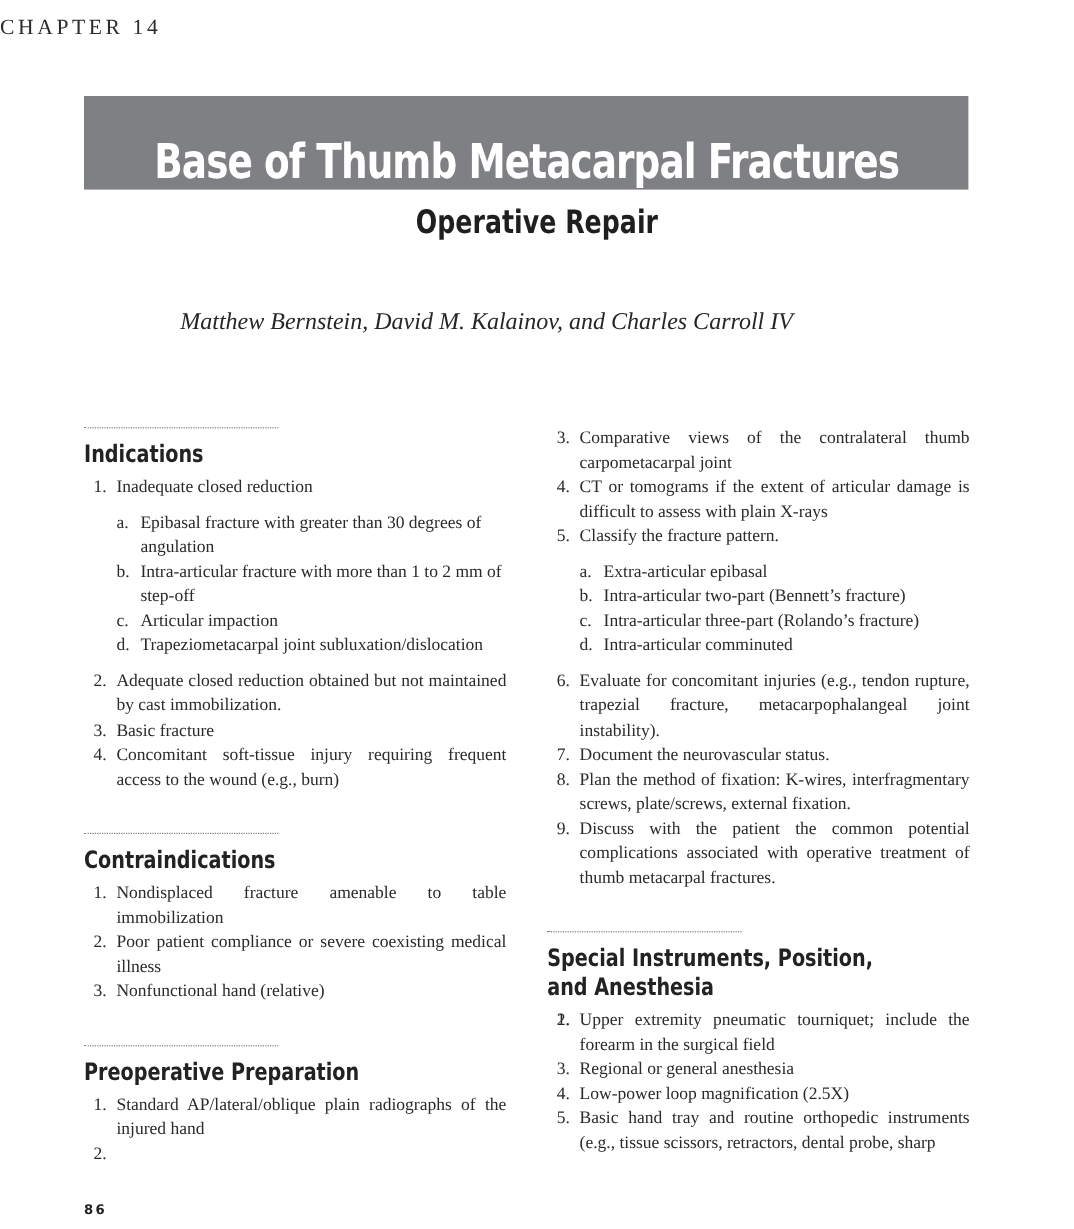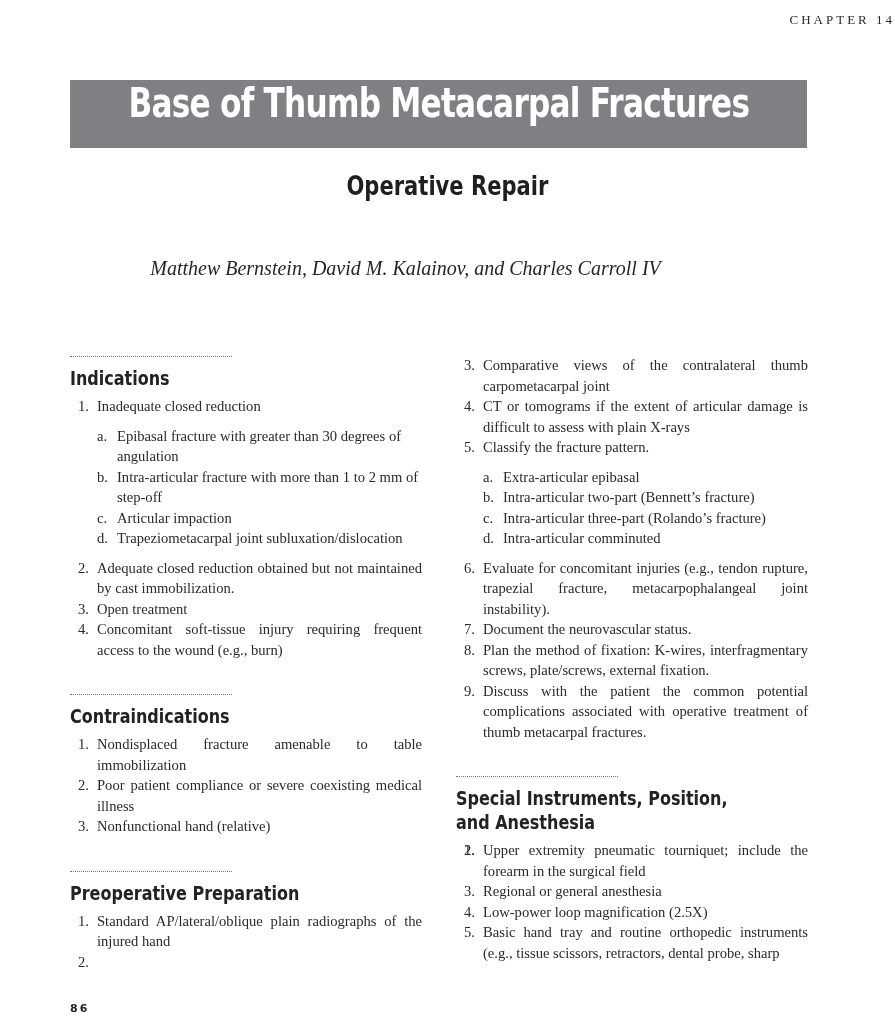--- a/index.html
+++ b/index.html
@@ -1,23 +1,23 @@
 <!DOCTYPE html>
 <html><head>
 <meta charset="utf-8">
 <style>
   html, body { margin: 0; padding: 0; background: #ffffff; }
   body { width: 895px; height: 1024px; position: relative; overflow: hidden; color: #231f20; }
   .chapter-label {
-    position: absolute; top: 12px; left: 0; width: 895px; text-align: right;
-    font-family: "Liberation Serif", serif; font-size: 13px; letter-spacing: 3px; color: #2b2b2b;
+    position: absolute; top: 12px; left: 0; width: 895px; text-align: left;
+    font-family: "Liberation Serif", serif; font-size: 18px; letter-spacing: 3px; color: #2b2b2b;
   }
   .title-bar {
-    position: absolute; left: 70px; top: 80px; width: 737px; height: 68px;
-    background: #7f8083; display: flex; align-items: flex-start; justify-content: center;
+    position: absolute; left: 70px; top: 80px; width: 737px; height: 78px;
+    background: #7f8083; display: flex; align-items: flex-end; justify-content: center;
   }
   .title-text {
     font-family: "DejaVu Sans", sans-serif; font-weight: bold; color: #ffffff;
     font-size: 40px; letter-spacing: -1px; transform: scaleX(0.78); white-space: nowrap;
   }
   .subtitle {
     position: absolute; top: 170px; left: 0; width: 895px; text-align: center;
     font-family: "DejaVu Sans", sans-serif; font-weight: bold; font-size: 27px;
     color: #1f1f1f;
   }
@@ -92,21 +92,21 @@
           <span class="num">d.</span>
           <span>Trapeziometacarpal joint subluxation/dislocation</span>
         </li>
       </ol>
       <li class="item">
         <span class="num">2.</span>
         <span>Adequate closed reduction obtained but not maintained by cast immobilization.</span>
       </li>
       <li class="item">
         <span class="num">3.</span>
-        <span>Open treatment</span>
+        <span>Basic fracture</span>
       </li>
       <li class="item">
         <span class="num">4.</span>
         <span>Concomitant soft-tissue injury requiring frequent access to the wound (e.g., burn)</span>
       </li>
     </ol>
   </section>
 
   <section class="block">
     <div class="rule"></div>

